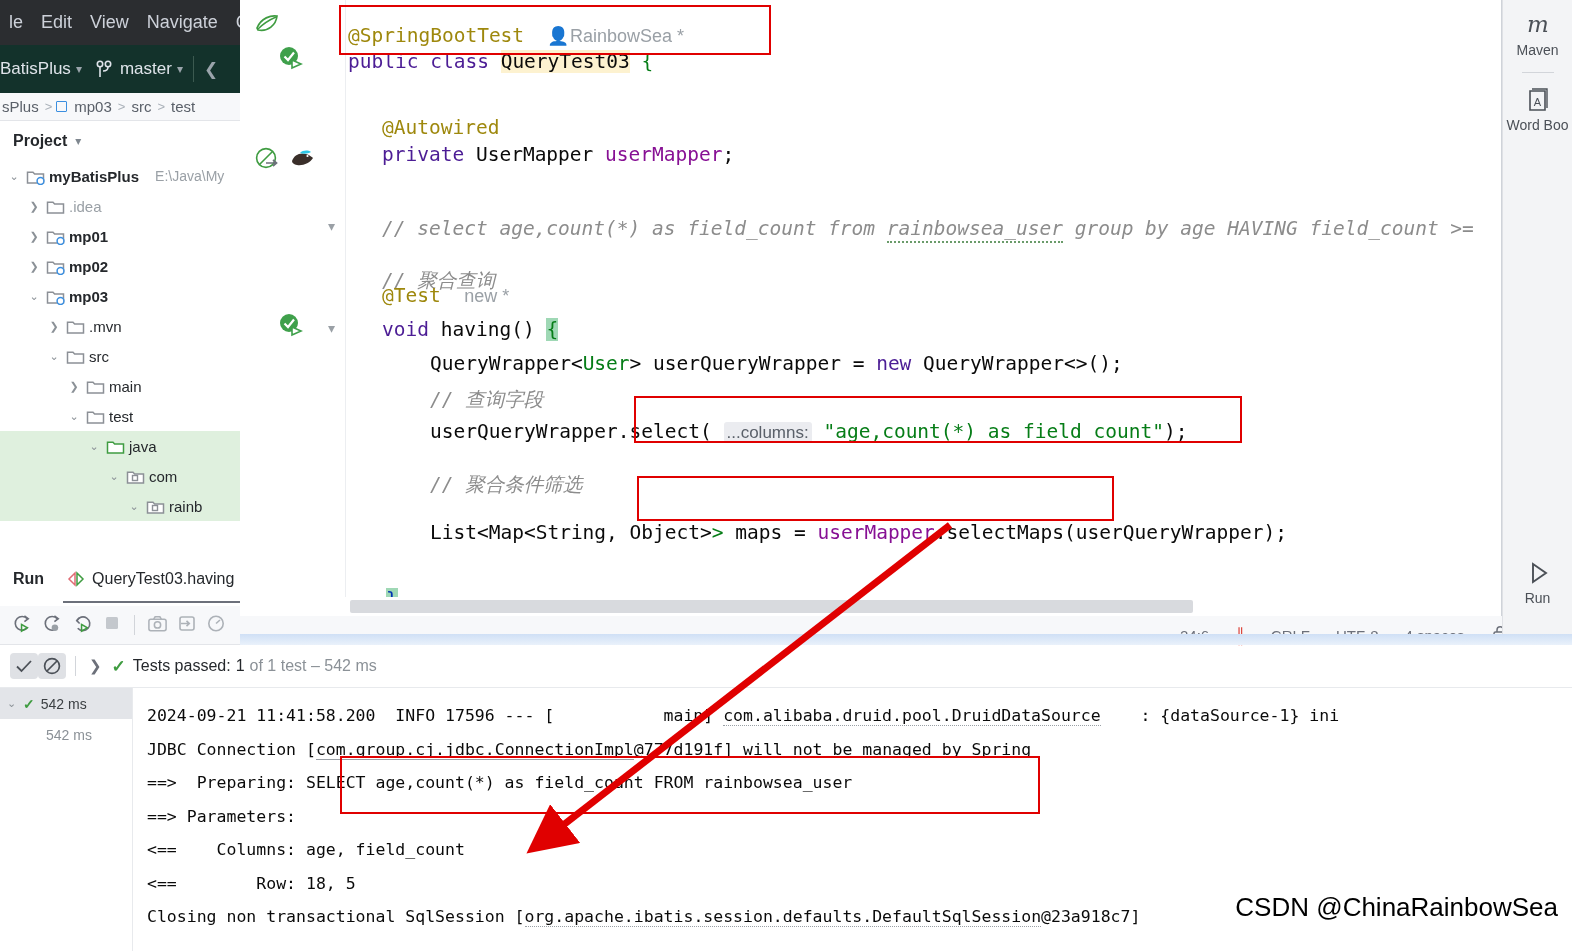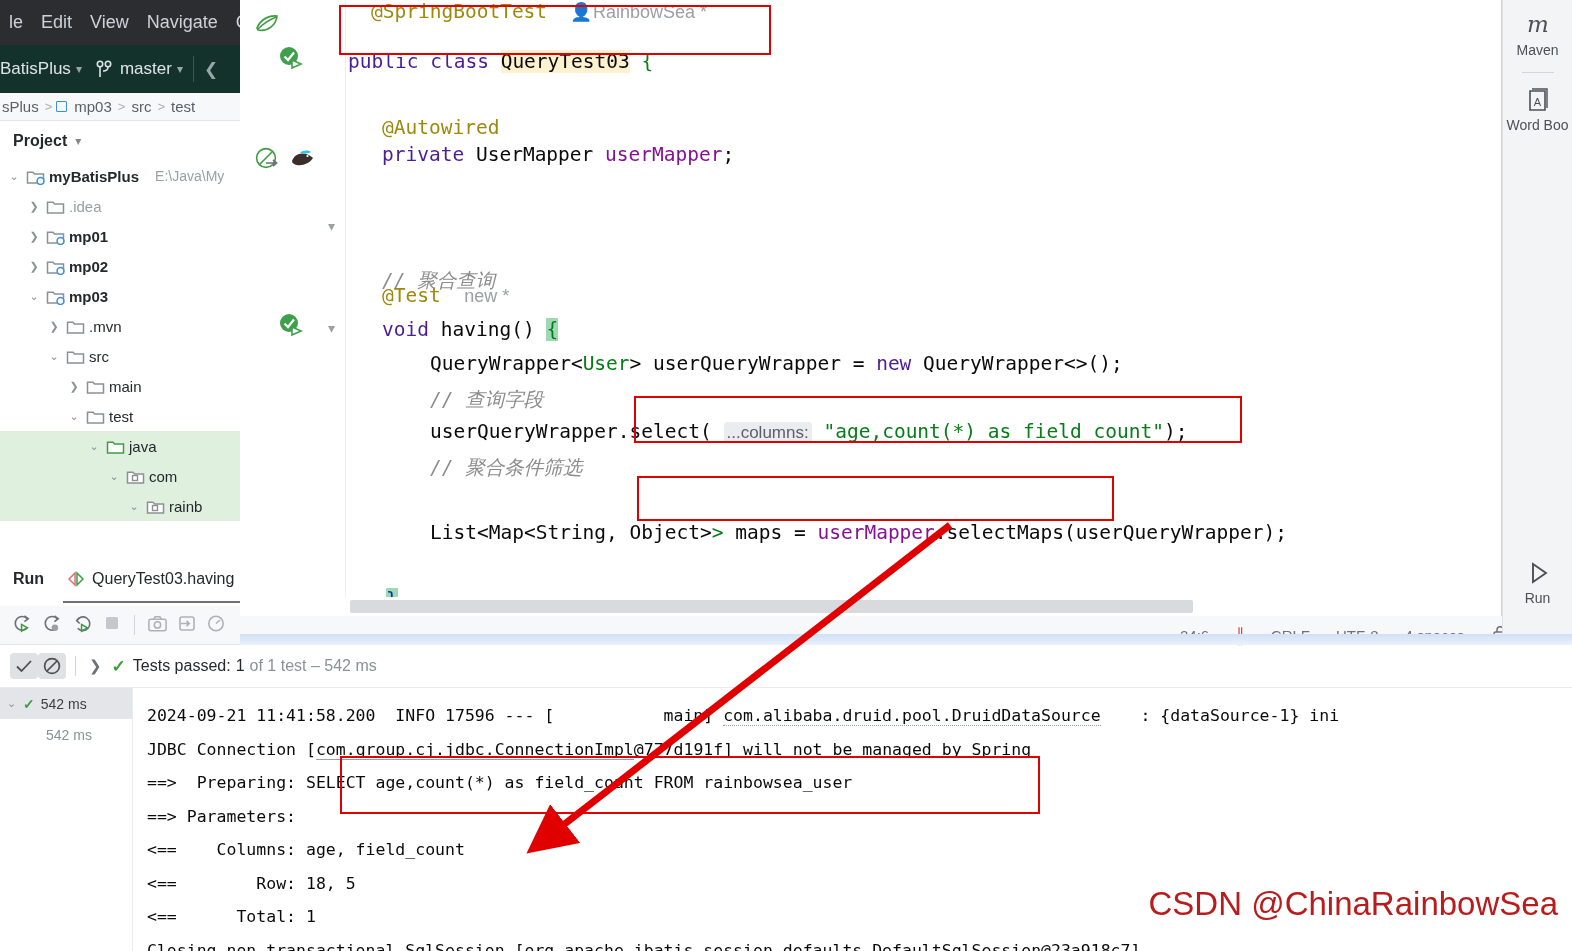--- a/index.html
+++ b/index.html
@@ -221,21 +221,21 @@
 
   
   .redbox { position:absolute; border: 2.5px solid #e00000; pointer-events:none; }
 
   
   .arrow-svg { position:absolute; left:0; top:0; width:1572px; height:951px; pointer-events:none; }
 
   
   .watermark {
     position:absolute; right: 14px; bottom: 28px;
-    font-size: 33px; color: #b91c1c; white-space:nowrap;
+    font-size: 26px; color: #000000; white-space:nowrap;
     font-family:"Liberation Sans", sans-serif;
     margin-top:10px;
   }
 </style>
 </head>
 <body>
 
 <div id="root">
 
   <div class="menubar">
@@ -494,21 +494,20 @@
       </div>
     </div>
 
   <div class="console">
     <div class="cline"><span id="cl0">2024-09-21 11:41:58.200  INFO 17596 --- [           main] <span class="u-dot">com.alibaba.druid.pool.DruidDataSource</span>    : {dataSource-1} ini</span></div>
     <div class="cline"><span id="cl1">JDBC Connection [<span class="u-solid">com.group.cj.jdbc.ConnectionImpl</span>@777d191f] will not be managed by Spring</span></div>
     <div class="cline"><span id="cl2">==&gt;  Preparing: SELECT age,count(*) as field_count FROM rainbowsea_user</span></div>
     <div class="cline"><span id="cl3">==&gt; Parameters: </span></div>
     <div class="cline"><span id="cl4">&lt;==    Columns: age, field_count</span></div>
     <div class="cline"><span id="cl5">&lt;==        Row: 18, 5</span></div>
-    <div class="cline"><span id="cl6">&lt;==      Total: 1</span></div>
     <div class="cline"><span id="cl7">Closing non transactional SqlSession [<span class="u-dot">org.apache.ibatis.session.defaults.DefaultSqlSession</span>@23a918c7]</span></div>
   </div>
 
   <div class="editor">
     <div class="edfoldline"></div>
 
     <div style="position:absolute;left:14px;top:11px;">
       <svg width="26" height="26" viewBox="0 0 26 26">
         <path d="M3 17 C7 7 17 4 23 5 C22 14 14 21 4 19 Z" fill="none" stroke="#3f9c41" stroke-width="1.7"></path>
         <path d="M4 18 C9 13 15 9 22 6" fill="none" stroke="#3f9c41" stroke-width="1.4"></path>
@@ -541,42 +540,43 @@
         <path d="M6.5 11.5 L10 15 L16 7.5" fill="none" stroke="#fff" stroke-width="2.2"></path>
         <path d="M14 15 L23 19 L14 23 Z" fill="#fff" stroke="#3fa04b" stroke-width="1.6"></path>
       </svg>
     </div>
 
     <div style="position:absolute;left:88px;top:218px;color:#9aa0a6;font-size:14px;">▾</div>
     <div style="position:absolute;left:88px;top:320px;color:#9aa0a6;font-size:14px;">▾</div>
 
     <div class="edcode">
 
-      <div class="cl" style="top:0;margin-left:23px;"><span class="anno">@SpringBootTest</span>&nbsp;&nbsp;<span class="ghost" style="font-family:'Liberation Sans',sans-serif;font-size:18px;">👤<span>RainbowSea</span>&nbsp;<span>*</span></span></div>
+      <div class="cl" style="top:24px;"><span class="anno">@SpringBootTest</span>&nbsp;&nbsp;<span class="ghost" style="font-family:'Liberation Sans',sans-serif;font-size:18px;">👤<span>RainbowSea</span>&nbsp;<span>*</span></span></div>
 
       <div class="cl" style="top:50px;"><span class="kw">public class</span> <span class="hl-ident">QueryTest03</span> <span style="color:#067d17;">{</span></div>
 
       <div class="cl" style="top:116px;left:142px;"><span class="anno">@Autowired</span></div>
 
       <div class="cl" style="top:143px;left:142px;"><span class="kw">private</span> UserMapper <span class="fld">userMapper</span>;</div>
 
+      <div class="cl" style="top:217px;left:142px;"><span class="cmt">// select age,count(*) as field_count from <span class="squiggle">rainbowsea_user</span> group by age HAVING field_count &gt;=</span></div>
 
       <div class="cl" style="top:251px;left:142px;margin-top:16px;"><span class="cmt">// 聚合查询</span></div>
 
       <div class="cl" style="top:284px;left:142px;"><span class="anno">@Test</span>&nbsp;&nbsp;<span class="ghost" style="font-family:'Liberation Sans',sans-serif;font-size:18px;">new *</span></div>
 
       <div class="cl" style="top:318px;left:142px;"><span class="kw">void</span> <span style="color:#0a0a0a;">having</span>() <span class="hl-brace" style="color:#067d17;">{</span></div>
 
       <div class="cl" style="top:352px;left:190px;">QueryWrapper&lt;<span style="color:#067d17;">User</span>&gt; userQueryWrapper = <span class="kw">new</span> QueryWrapper&lt;&gt;();</div>
 
       <div class="cl" style="top:386px;left:190px;"><span class="cmt">// 查询字段</span></div>
 
       <div class="cl" style="top:420px;left:190px;">userQueryWrapper.select( <span class="hintchip">...columns:</span> <span class="str">"age,count(*) as field_count"</span>);</div>
 
-      <div class="cl" style="top:454px;left:190px;"><span class="cmt">// 聚合条件筛选</span></div>
+      <div class="cl" style="top:471px;left:190px;"><span class="cmt">// 聚合条件筛选</span></div>
 
 
       <div class="cl" style="top:521px;left:190px;">List&lt;Map&lt;String, Object&gt;<span style="color:#067d17;">&gt;</span> maps = <span class="fld">userMapper</span>.selectMaps(userQueryWrapper);</div>
 
 
       <div class="cl" style="top:588px;left:146px;"><span class="hl-brace" style="color:#0033b3;">}</span></div>
     </div>
 
     <div class="edscroll-track" style="left:0;top:597px;width:1262px;"></div>
     <div class="edscroll-h" style="left:110px;"></div>

